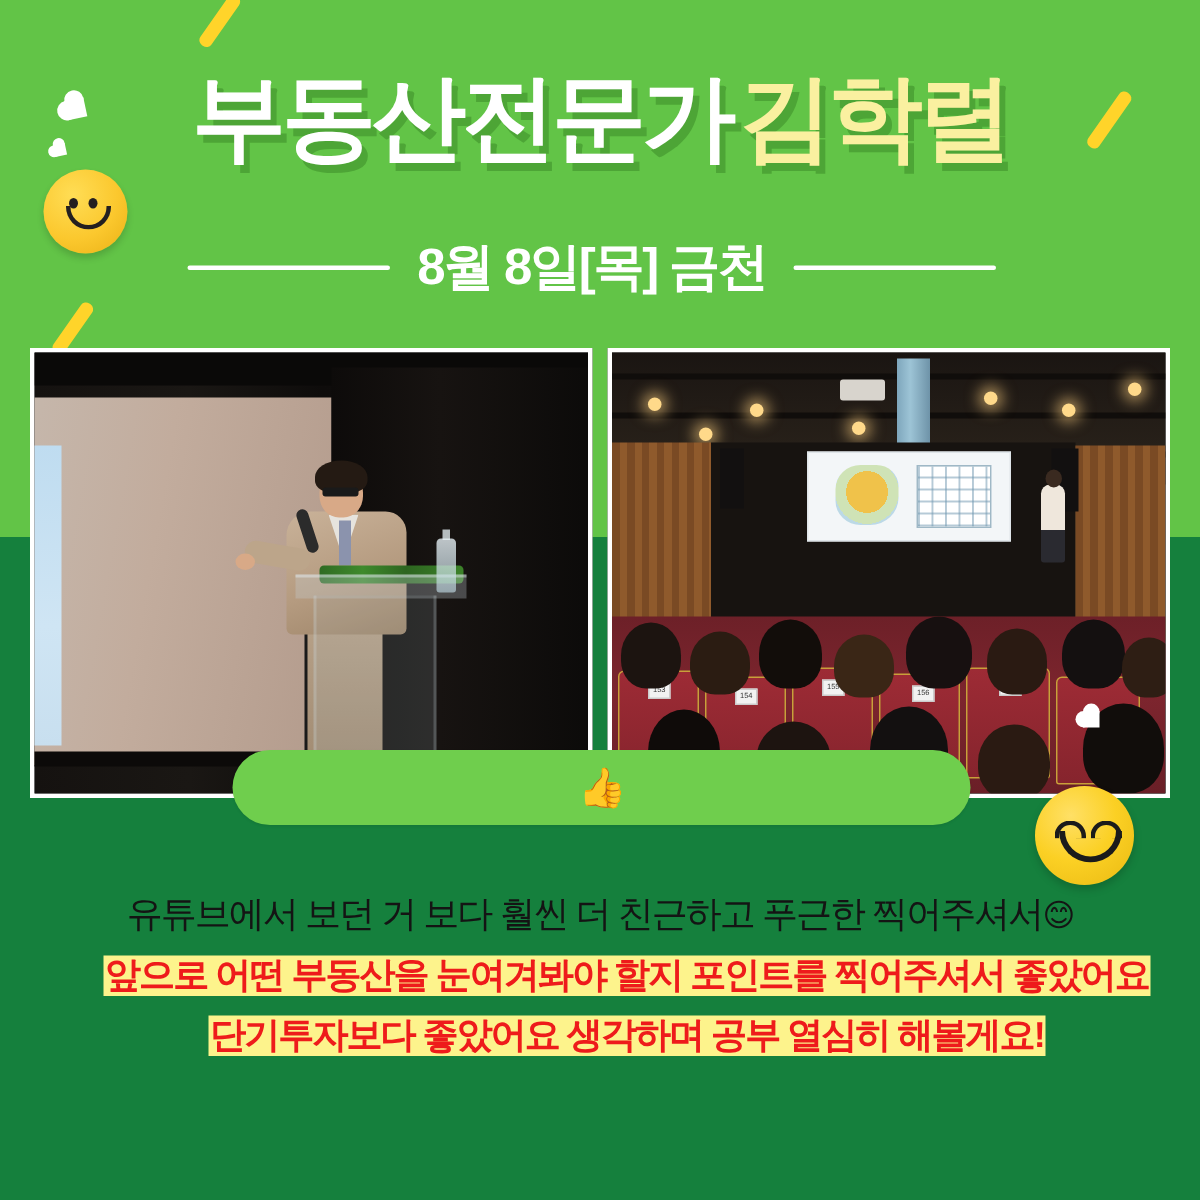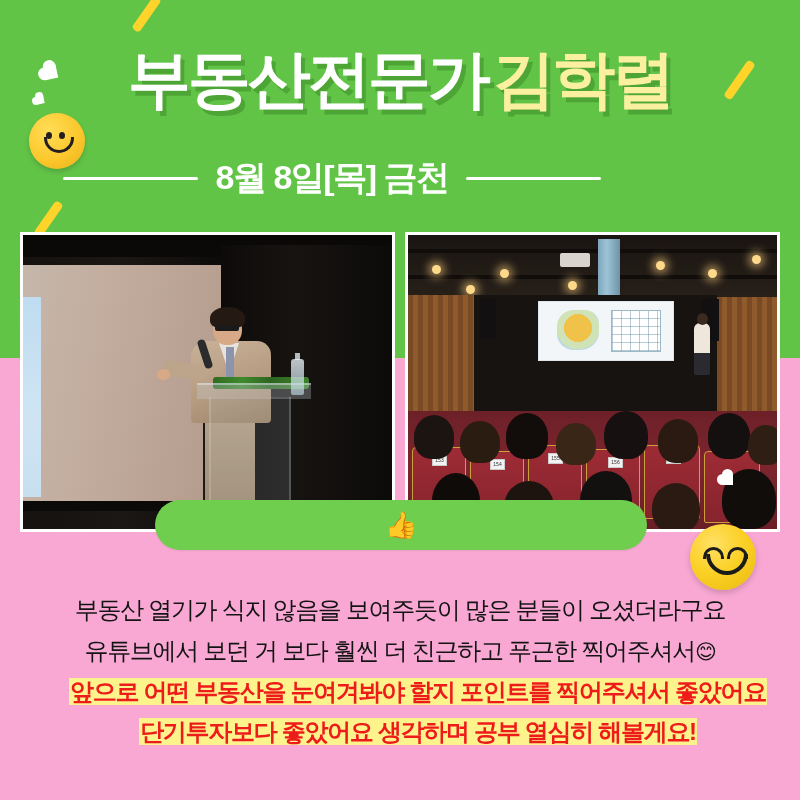--- a/index.html
+++ b/index.html
@@ -13,21 +13,21 @@
     overflow: hidden;
     font-family: "Liberation Sans", "DejaVu Sans", sans-serif;
     position: relative;
   }
 
   #card {
     position: absolute;
     left: 0; top: 0;
     width: 800px;
     height: 800px;
-    background: #f9a8d4;
+    background: #15803d;
     overflow: hidden;
   }
 
   
   .header-band {
     position: absolute;
     left: 0; top: 0;
     width: 800px;
     height: 358px;
     background: #62c martial;
@@ -120,21 +120,21 @@
     color: #faf0a0;
     text-shadow: 4px 5px 0 rgba(60,140,40,0.55);
   }
 
   .date-row {
     position: absolute;
     left: 0; top: 155px;
     width: 664px;
     display: flex;
     align-items: center;
-    justify-content: center;
+    justify-content: flex-end;
     gap: 18px;
   }
   .date-rule {
     height: 3px;
     width: 135px;
     background: #ffffff;
     border-radius: 2px;
   }
   .date-text {
     color: #ffffff;
@@ -610,19 +610,18 @@
     <span class="thumbs">👍</span>
   </div>
 
   <div class="wink">
     <span class="eye-closed ec-l"></span>
     <span class="eye-closed ec-r"></span>
     <span class="wmouth"></span>
   </div>
 
   <div class="body-text">
-    <div class="tline black"><span>부동산 열기가 식지 않음을 보여주듯이 많은 분들이 오셨더라구요</span><span class="inline-emoji"></span></div>
     <div class="tline black"><span>유튜브에서 보던 거 보다 훨씬 더 친근하고 푸근한 찍어주셔서</span><span class="inline-emoji">😊</span></div>
     <div class="tline red"><span class="hl">앞으로 어떤 부동산을 눈여겨봐야 할지 포인트를 찍어주셔서 좋았어요</span></div>
     <div class="tline red"><span class="hl">단기투자보다 좋았어요 생각하며 공부 열심히 해볼게요!</span></div>
   </div>
 
 </div>
 
 </body></html>

